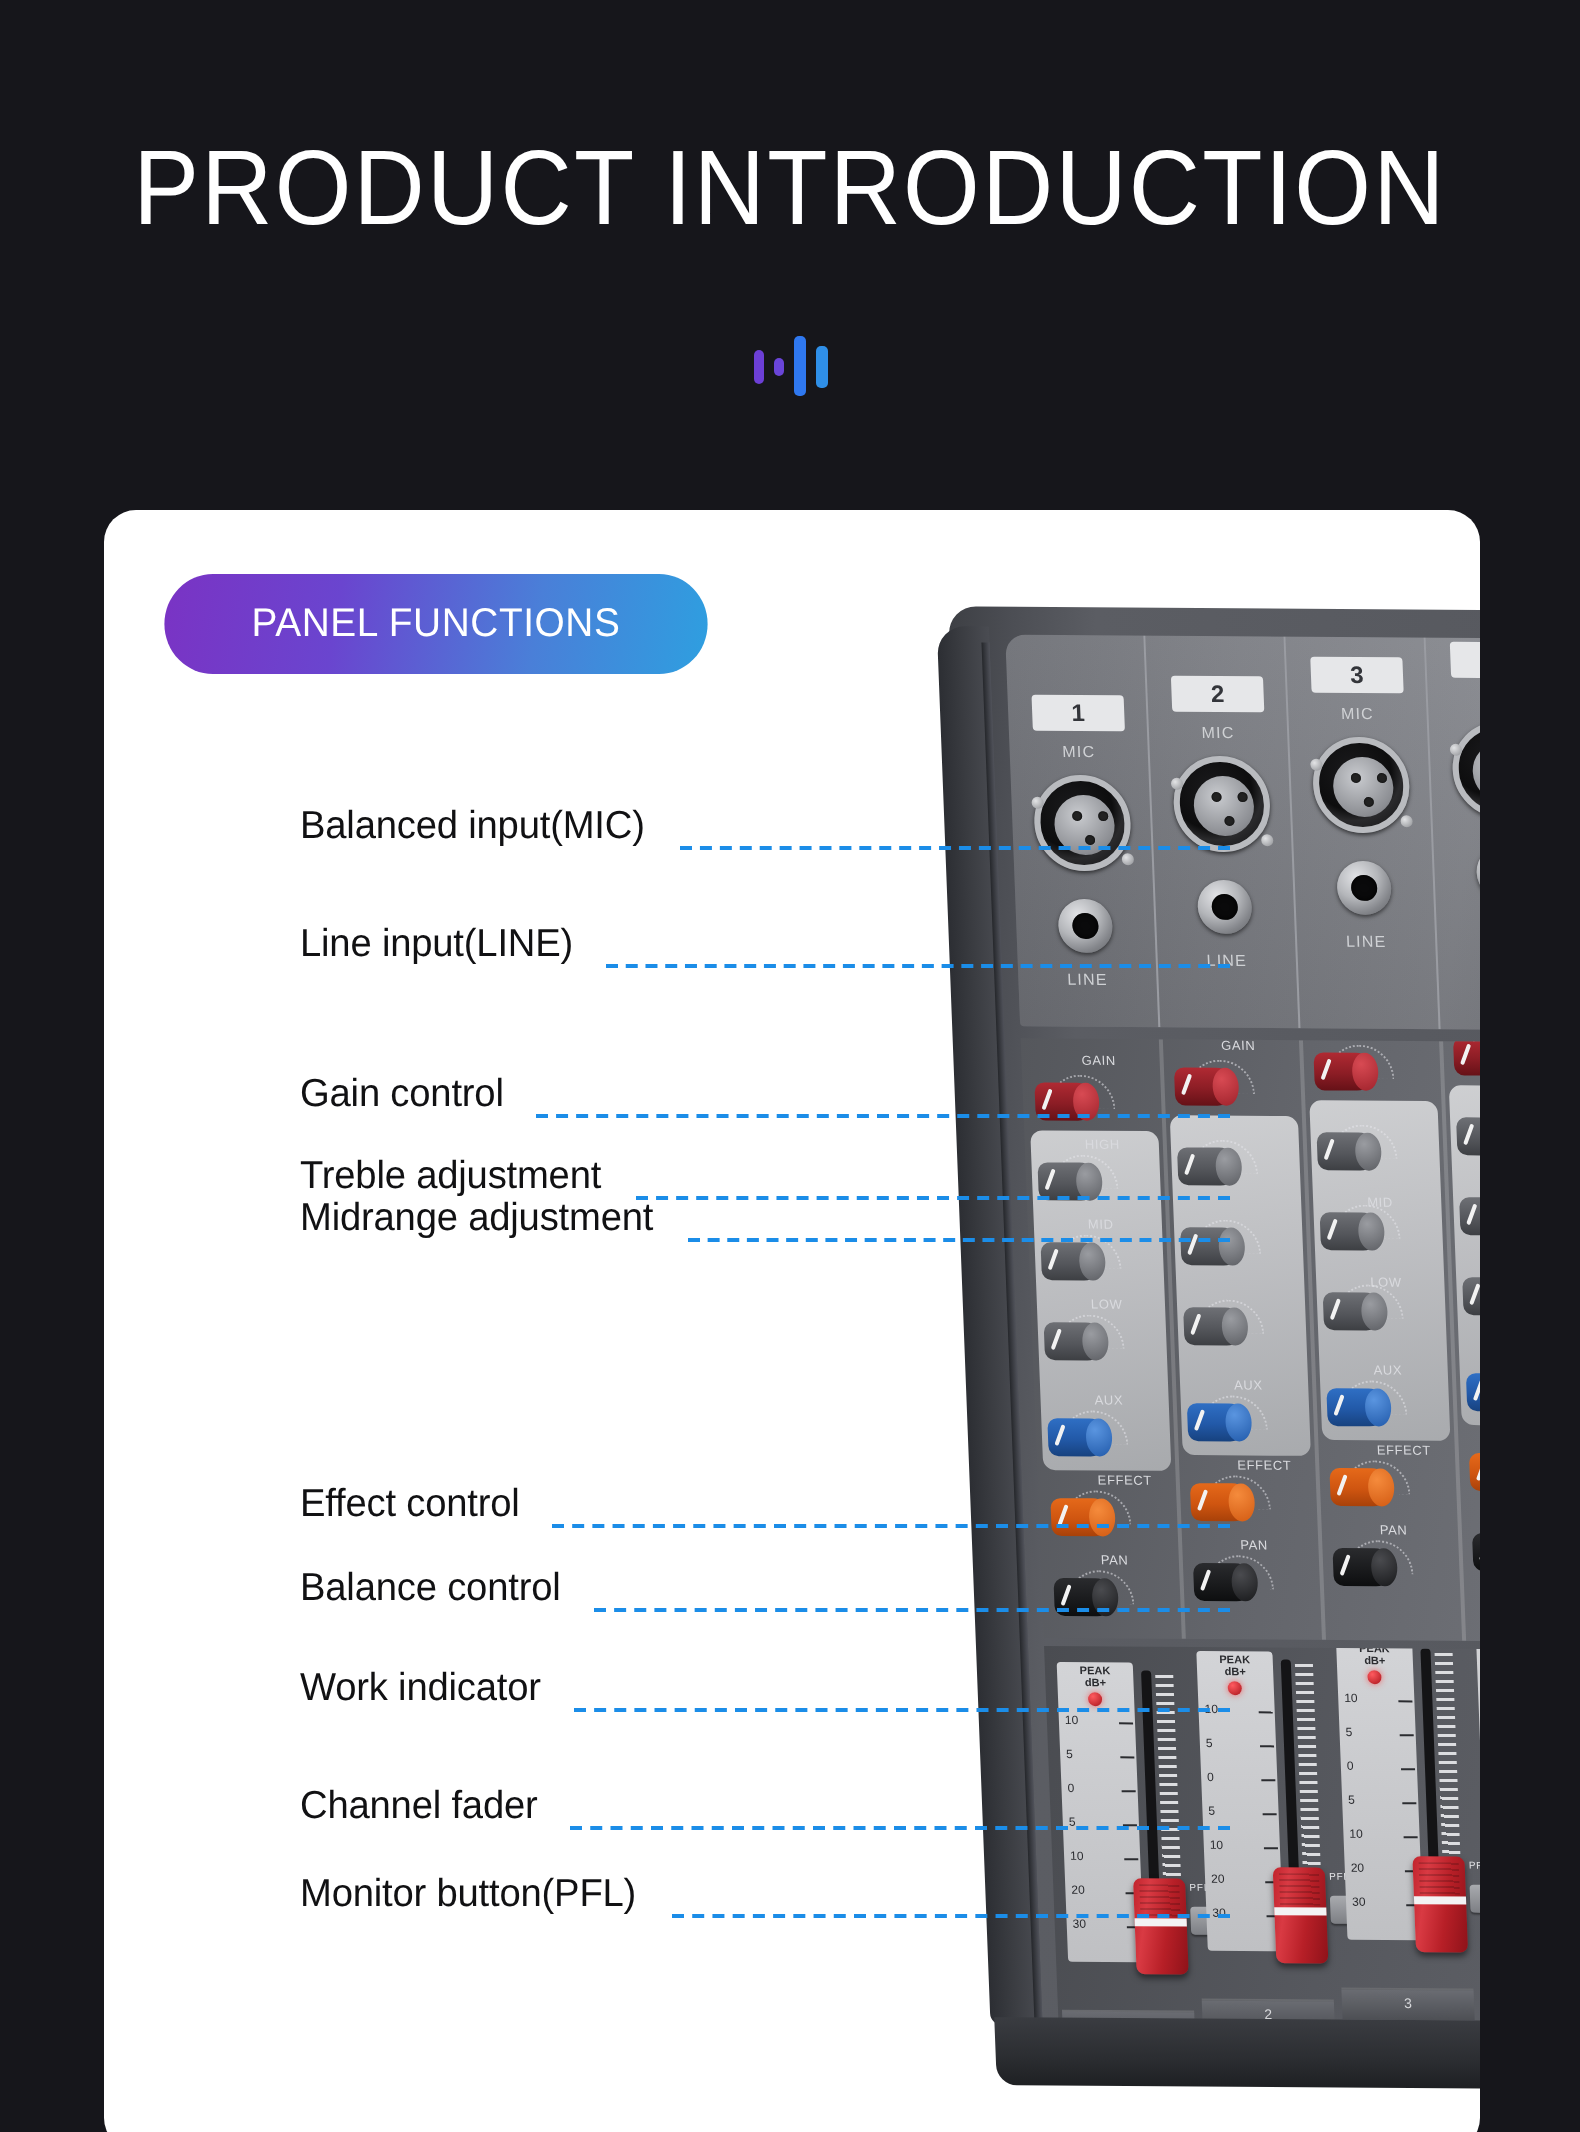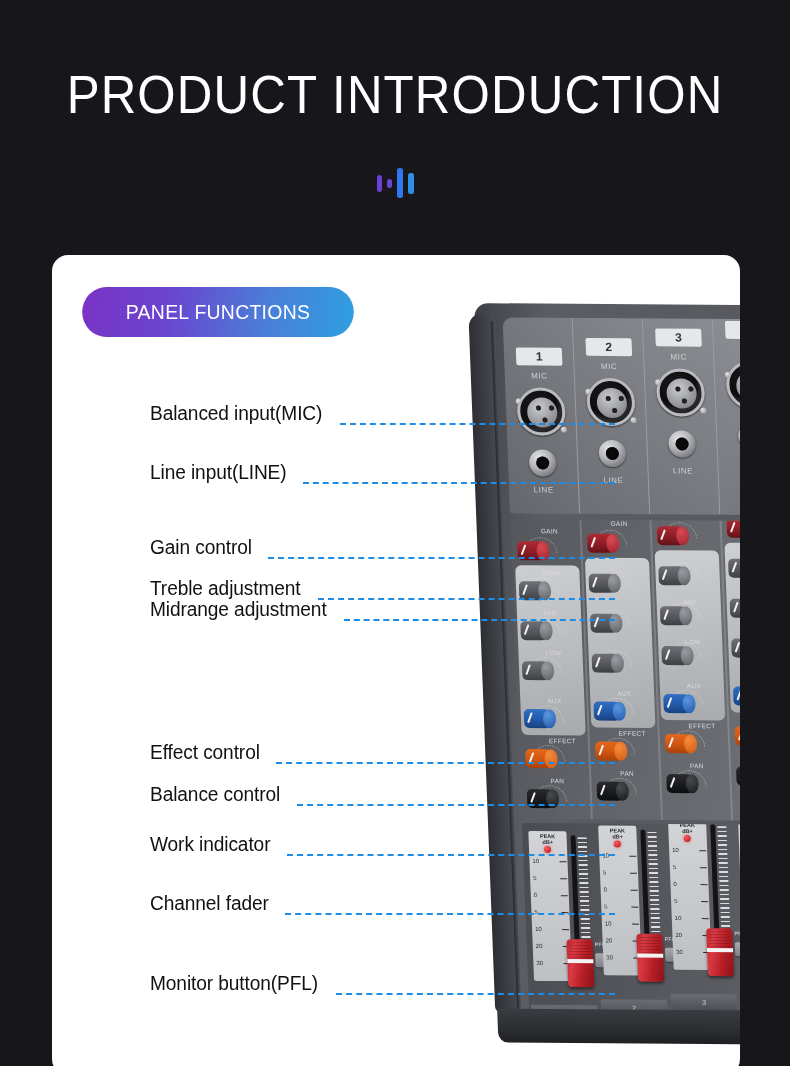--- a/index.html
+++ b/index.html
@@ -795,18 +795,18 @@
   <div class="callout" style="top:575px;">
     <span class="lbl">Work indicator</span>
     <span class="dash"></span>
   </div>
 
   <div class="callout" style="top:634px;">
     <span class="lbl">Channel fader</span>
     <span class="dash"></span>
   </div>
 
-  <div class="callout" style="top:714px;">
+  <div class="callout" style="top:678px;">
     <span class="lbl">Monitor button(PFL)</span>
     <span class="dash"></span>
   </div>
 
 </div>
 
 </body></html>

